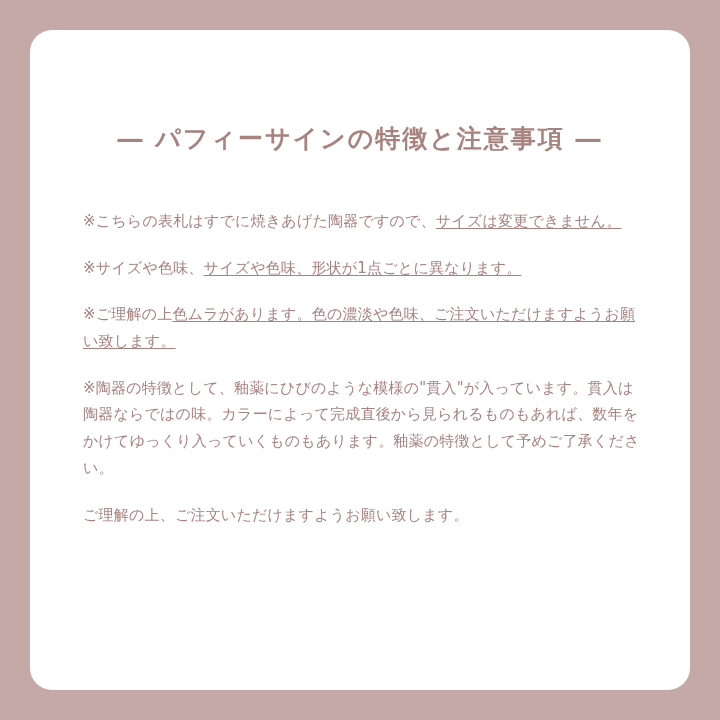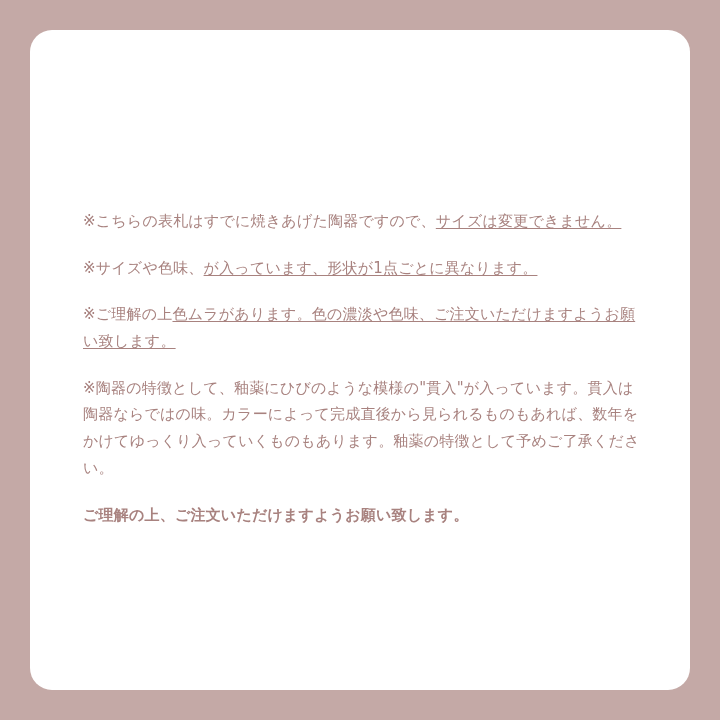--- a/index.html
+++ b/index.html
@@ -54,33 +54,33 @@
     font-size: 15px;
     line-height: 1.78;
     letter-spacing: 0.2px;
   }
   .para {
     margin: 0 0 20px 0;
     text-align: left;
   }
   .para:last-child {
     margin-bottom: 12px;
-    font-weight: bold;
   }
   .u {
     text-decoration: underline;
     text-underline-offset: 2px;
   }
 </style>
 </head>
 <body>
 
 <div class="page">
   <div class="card">
+    <div class="title">―  パフィーサインの特徴と注意事項  ―</div>
     <div class="body">
         <div class="para"><span>※こちらの表札はすでに焼きあげた陶器ですので、</span><span class="u">サイズは変更できません。</span></div>
-        <div class="para"><span>※サイズや色味、</span><span class="u">が入っています、形状が1点ごとに異なります。</span></div>
+        <div class="para"><span>※サイズや色味、</span><span class="u">サイズや色味、形状が1点ごとに異なります。</span></div>
         <div class="para"><span>※ご理解の上</span><span class="u">色ムラがあります。色の濃淡や色味、ご注文いただけますようお願い致します。</span></div>
         <div class="para"><span>※陶器の特徴として、釉薬にひびのような模様の"貫入"が入っています。貫入は陶器ならではの味。カラーによって完成直後から見られるものもあれば、数年をかけてゆっくり入っていくものもあります。釉薬の特徴として予めご了承ください。</span></div>
         <div class="para"><span>ご理解の上、ご注文いただけますようお願い致します。</span></div>
       </div>
   </div>
 </div>
 
 </body></html>

